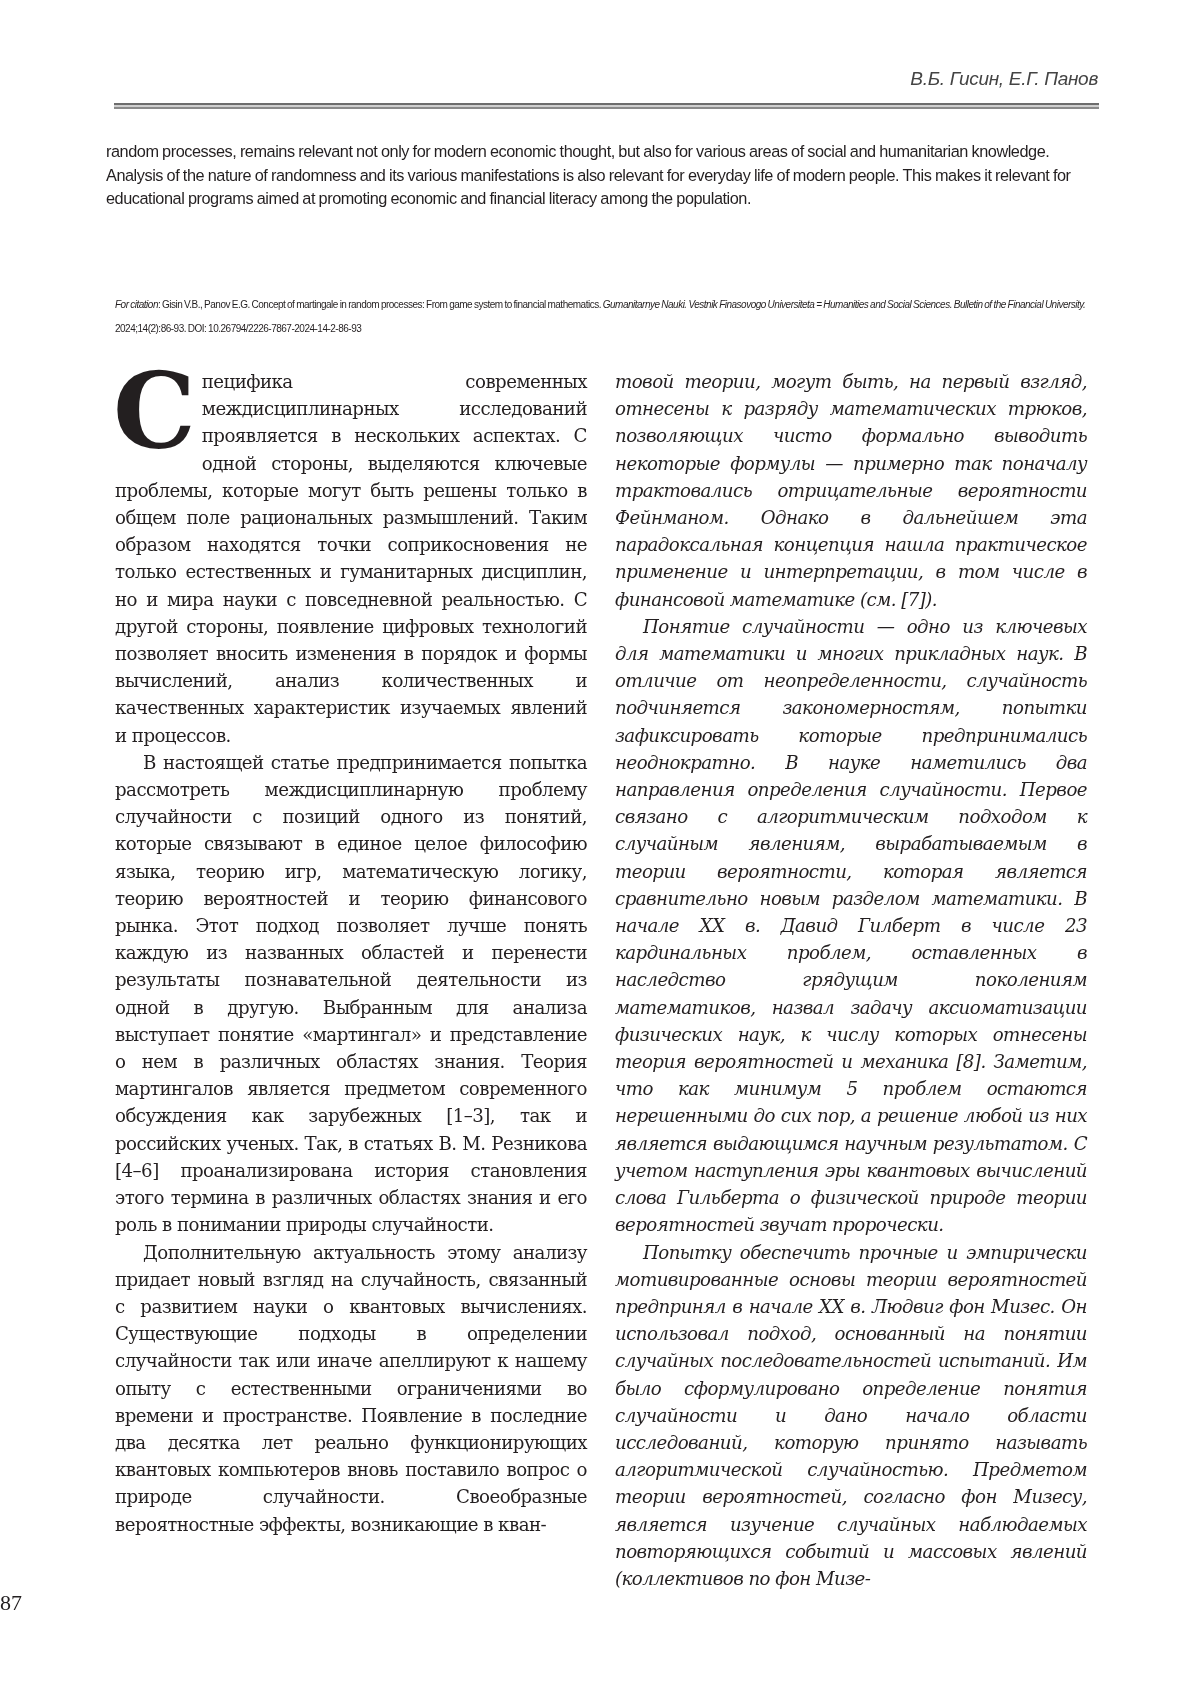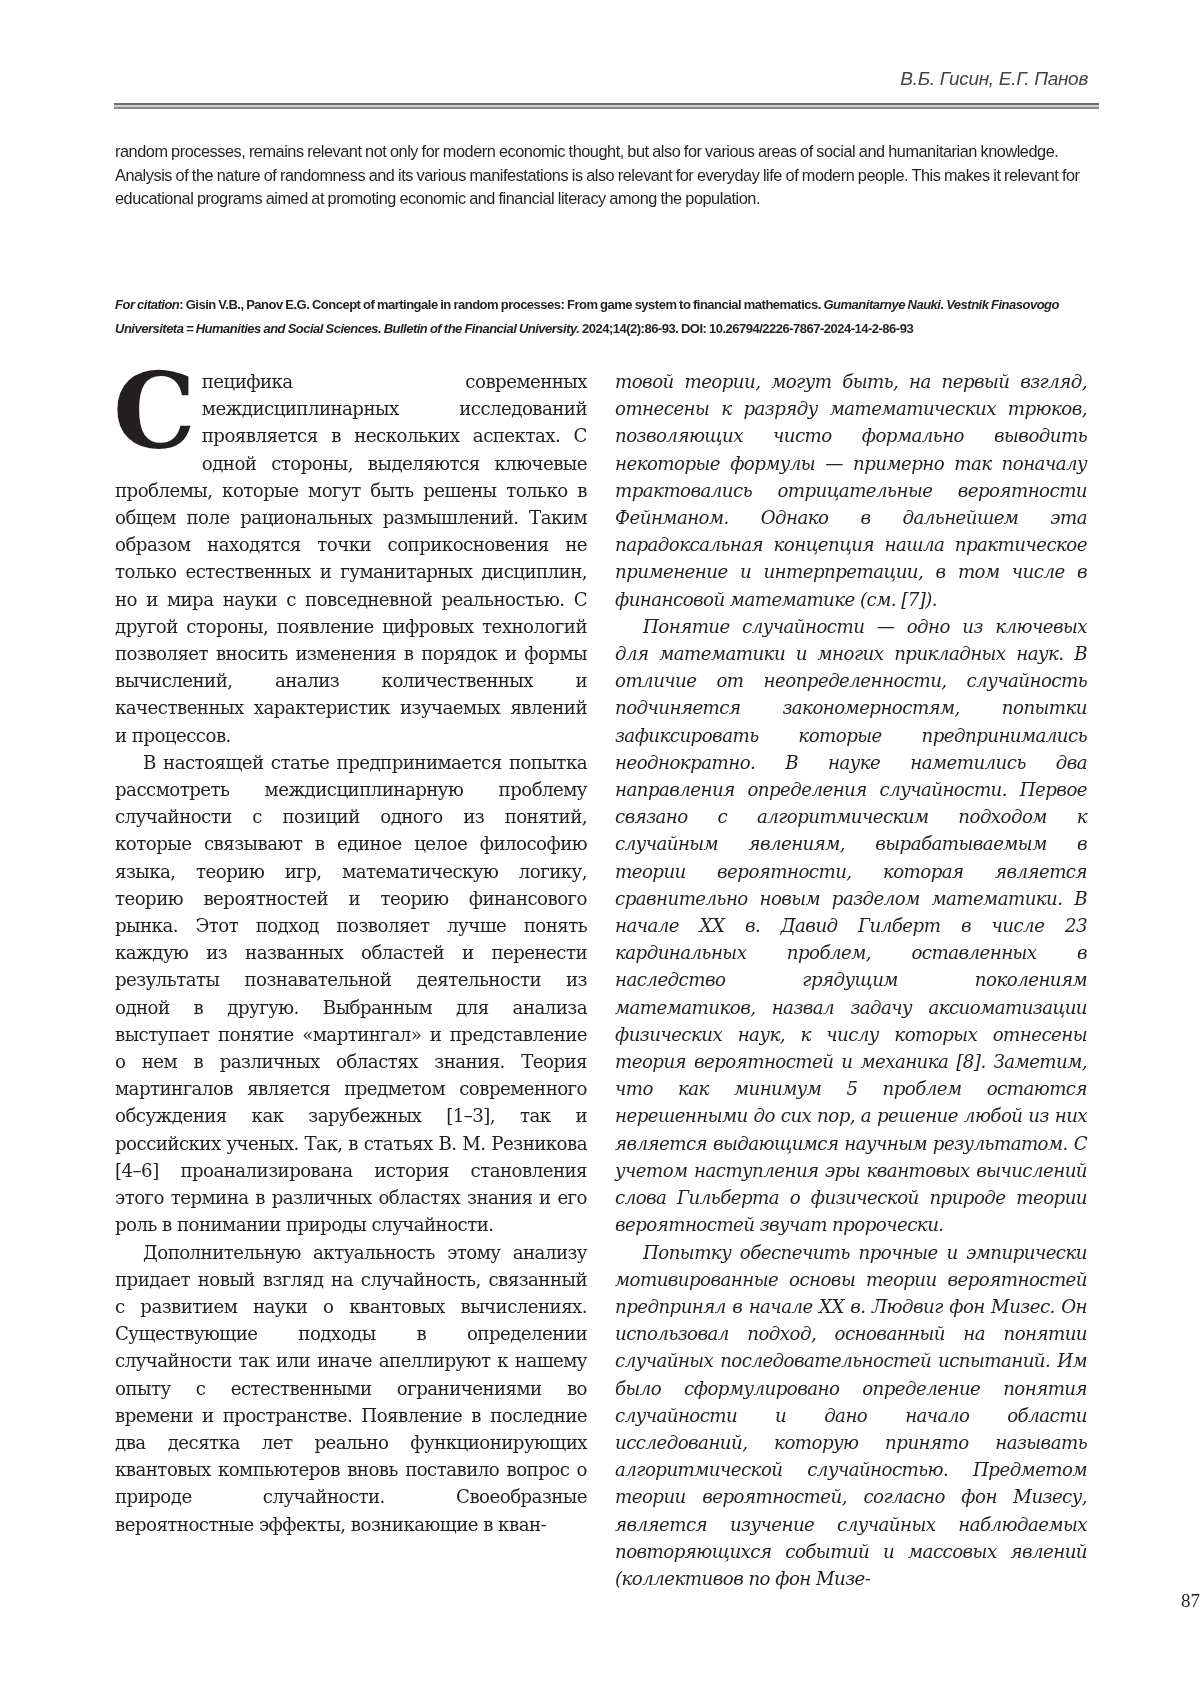--- a/index.html
+++ b/index.html
@@ -10,61 +10,61 @@
     body {
       width: 1200px;
       height: 1697px;
       position: relative;
       overflow: hidden;
       color: #231f20;
     }
     .running-head {
       position: absolute;
       top: 68px;
-      right: 112px;
+      right: 102px;
       font-family: "Liberation Sans", sans-serif;
       font-style: italic;
       font-size: 19px;
       color: #444;
       letter-spacing: -0.3px;
     }
     .head-rule {
       position: absolute;
       top: 103px;
       left: 114px;
       width: 985px;
       height: 6px;
       border-top: 2px solid #6d6d6d;
       border-bottom: 2px solid #8a8a8a;
       background: #cfcfcf;
       box-sizing: border-box;
     }
     .abstract {
       position: absolute;
       top: 140px;
-      left: 115px;
+      left: 106px;
       width: 985px;
       font-family: "Liberation Sans", sans-serif;
       font-size: 16.3px;
       line-height: 23.5px;
       color: #231f20;
       letter-spacing: -0.45px;
       word-spacing: -0.5px;
     }
     .abstract p { margin: 0; }
     .kw-label { font-weight: bold; font-style: italic; }
     .citation {
       position: absolute;
       top: 293px;
       left: 115px;
       width: 985px;
       font-family: "Liberation Sans", sans-serif;
-      font-size: 13px;
+      font-size: 10px;
       line-height: 23.5px;
-      font-weight: bold;
+      font-weight: normal;
       color: #231f20;
       letter-spacing: -0.5px;
       word-spacing: -0.5px;
     }
     .citation .cit-label { font-style: italic; }
     .citation .cit-journal { font-style: italic; }
     .col {
       position: absolute;
       top: 368px;
       width: 472px;
@@ -91,23 +91,23 @@
       line-height: 80px;
       margin: 4px 6px 0 -2px;
       color: #231f20;
       letter-spacing: 0;
     }
     .page-number {
       position: absolute;
       top: 1590px;
       left: 0;
       width: 1200px;
-      text-align: right;
+      text-align: left;
       font-family: "Liberation Serif", serif;
-      font-size: 19px;
+      font-size: 22px;
       color: #231f20;
     }
   </style>
 </head>
 <body>
 
 <div class="running-head">В.Б. Гисин, Е.Г. Панов</div>
 <div class="head-rule"></div>
 
 <div class="abstract">

